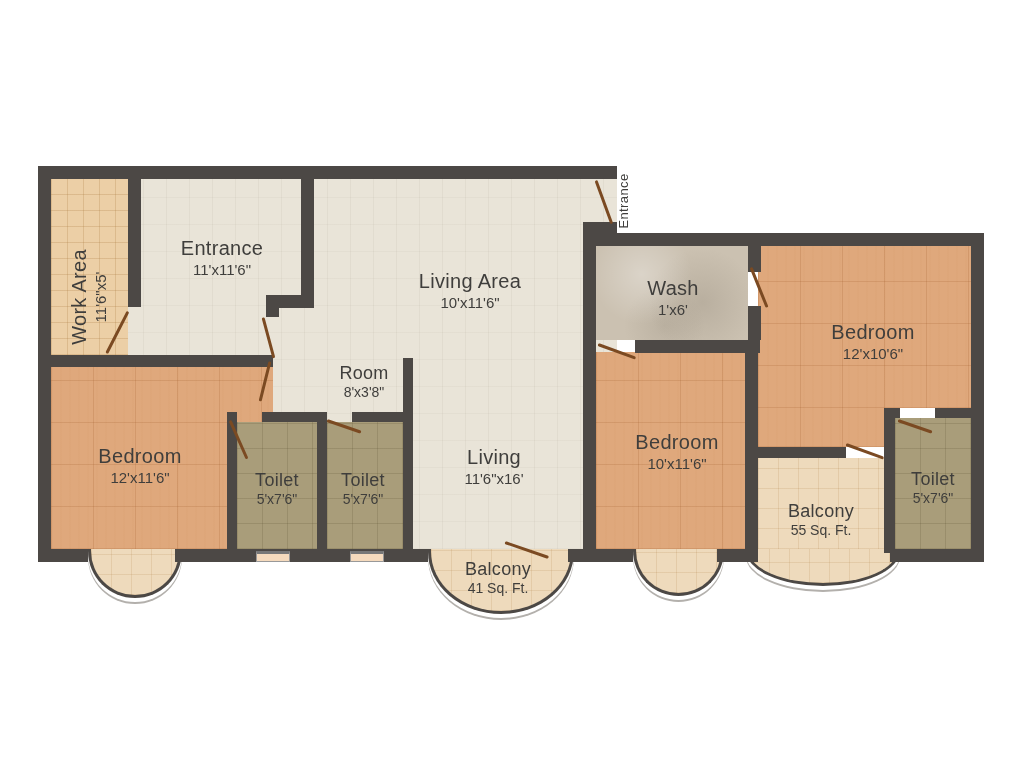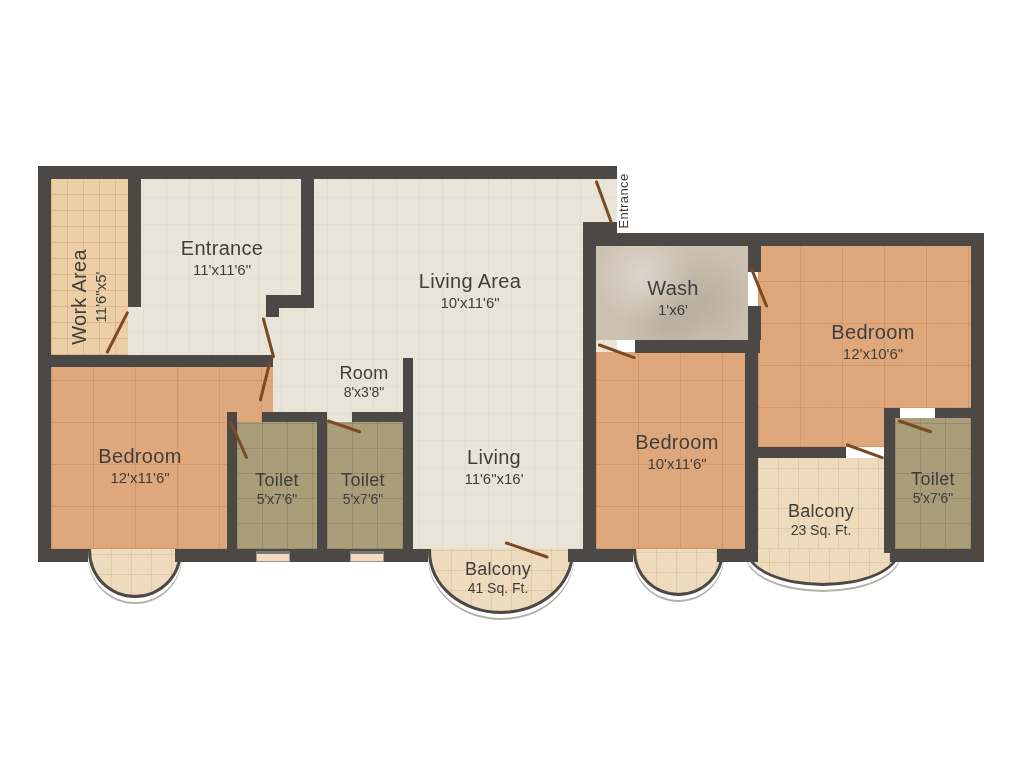--- a/index.html
+++ b/index.html
@@ -162,20 +162,20 @@
   <div class="rlabel sm" style="left:363px;top:489px">
     <div class="nm">Toilet</div>
     <div class="dm">5'x7'6"</div>
   </div>
   <div class="rlabel sm" style="left:933px;top:488px">
     <div class="nm">Toilet</div>
     <div class="dm">5'x7'6"</div>
   </div>
   <div class="rlabel sm" style="left:821px;top:520px">
     <div class="nm">Balcony</div>
-    <div class="dm">23 Sq. Ft.</div>
+    <div class="dm">55 Sq. Ft.</div>
   </div>
   <div class="rlabel sm" style="left:498px;top:578px">
     <div class="nm">Balcony</div>
     <div class="dm">41 Sq. Ft.</div>
   </div>
 
 </div>
 
 </body></html>

